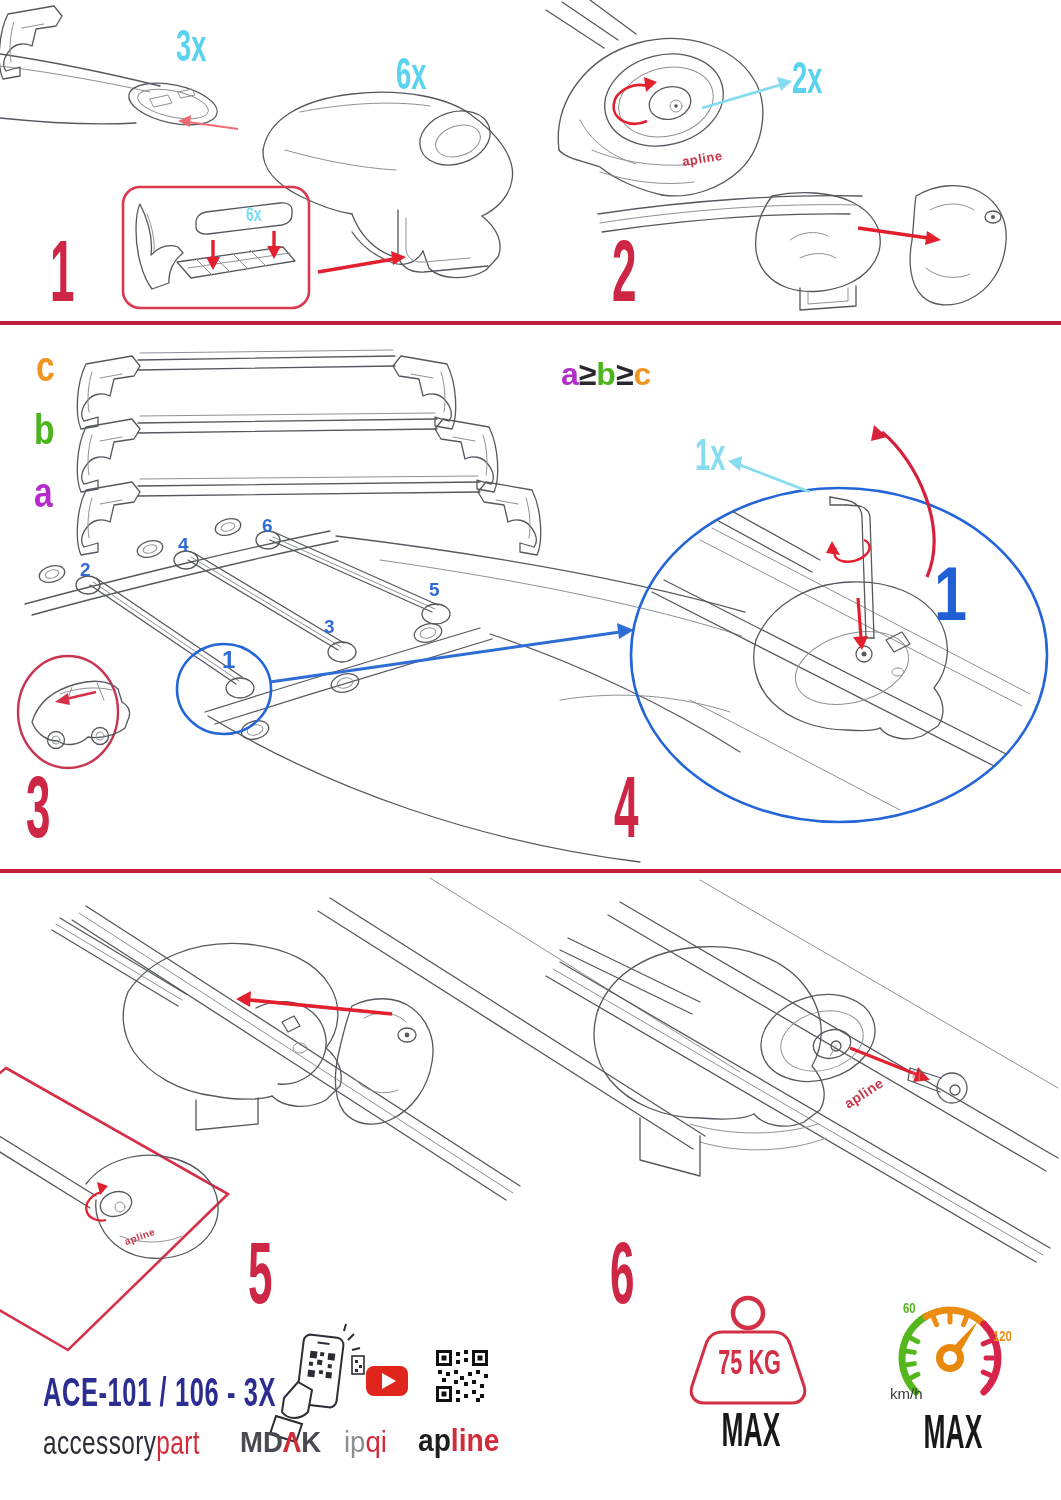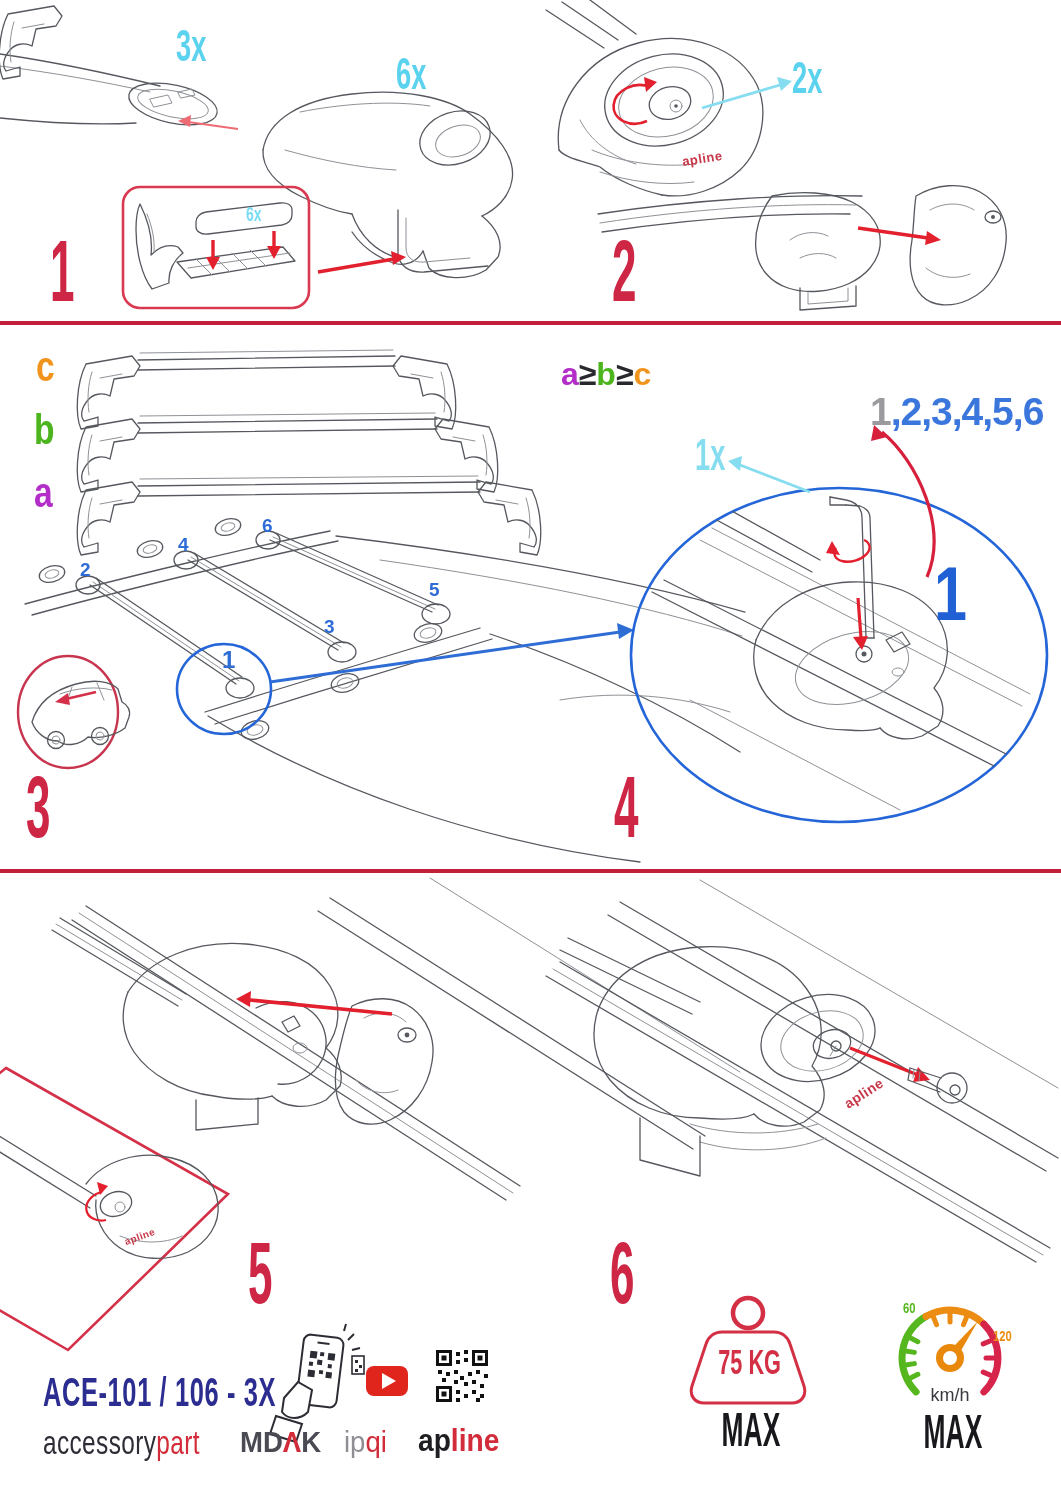--- a/index.html
+++ b/index.html
@@ -23,21 +23,21 @@
   .pcode{font-size:41px;font-weight:700;color:#2c2d90;transform:scaleX(.62);transform-origin:left top;letter-spacing:1px;}
   .bline{font-size:33px;font-weight:500;color:#2d2d36;transform:scaleX(.74);transform-origin:left top;letter-spacing:.5px;}
   .redtxt{color:#d22b3a;}
   .mdak{font-size:29px;font-weight:700;color:#4a4a52;transform:scaleX(.95);transform-origin:left top;}
   .ipqi{font-size:29px;font-weight:400;color:#8e8e94;transform:scaleX(.95);transform-origin:left top;}
   .apline{font-size:32px;font-weight:700;color:#1d1d22;transform:scaleX(.88);transform-origin:left top;}
   .wval{font-size:35px;font-weight:700;color:#d32f45;transform:scaleX(.62);transform-origin:center top;width:96px;text-align:center;}
   .maxlbl{font-size:48px;font-weight:700;color:#17171c;transform:scaleX(.55);transform-origin:center top;width:96px;text-align:center;}
   .splo{font-size:15px;font-weight:700;color:#55b71d;transform:scaleX(.75);transform-origin:left top;}
   .sphi{font-size:15px;font-weight:700;color:#ec8c12;transform:scaleX(.75);transform-origin:left top;}
-  .spunit{font-size:18px;font-weight:400;color:#3a3a40;width:120px;text-align:center;}
+  .spunit{font-size:15px;font-weight:400;color:#3a3a40;width:120px;text-align:left;}
 </style>
 </head>
 <body>
 
 <div class="page">
 
 <svg class="art" width="1061" height="1500" viewBox="0 0 1061 1500">
   <defs>
     <clipPath id="zoomclip">
           <ellipse cx="839" cy="655" rx="208" ry="167"></ellipse>
@@ -422,21 +422,20 @@
 <div class="t pos" style="left:80px;top:560px">2</div>
 <div class="t pos" style="left:178px;top:535px">4</div>
 <div class="t pos" style="left:262px;top:516px">6</div>
 <div class="t pos" style="left:324px;top:617px">3</div>
 <div class="t pos" style="left:429px;top:580px">5</div>
 <div class="t pos" style="left:222px;top:648px;font-size:24px">1</div>
 <div class="t stepnum" style="left:26px;top:768px">3</div>
 
 <div class="t formula" style="left:561px;top:358px"><span style="color:#b32ec8">a</span><span>≥</span><span style="color:#4cb51e">b</span><span>≥</span><span style="color:#f0941d">c</span></div>
 
-<div class="t seq" style="left:870px;top:392px"><span class="first">1</span><span class="rest">,2,3,4,5,6</span></div>
 
 <div class="t qty" style="left:695px;top:433px;color:#86ddf0">1x</div>
 <div class="t callout1" style="left:934px;top:556px">1</div>
 <div class="t stepnum" style="left:614px;top:768px">4</div>
 
 <div class="t brand-sm" style="left:124px;top:1232px;transform:rotate(-20deg);font-size:10px">apline</div>
 <div class="t stepnum" style="left:248px;top:1234px">5</div>
 
 <div class="t brand-sm" style="left:842px;top:1086px;transform:rotate(-33deg);font-size:14px">apline</div>
 <div class="t stepnum" style="left:610px;top:1234px">6</div>

